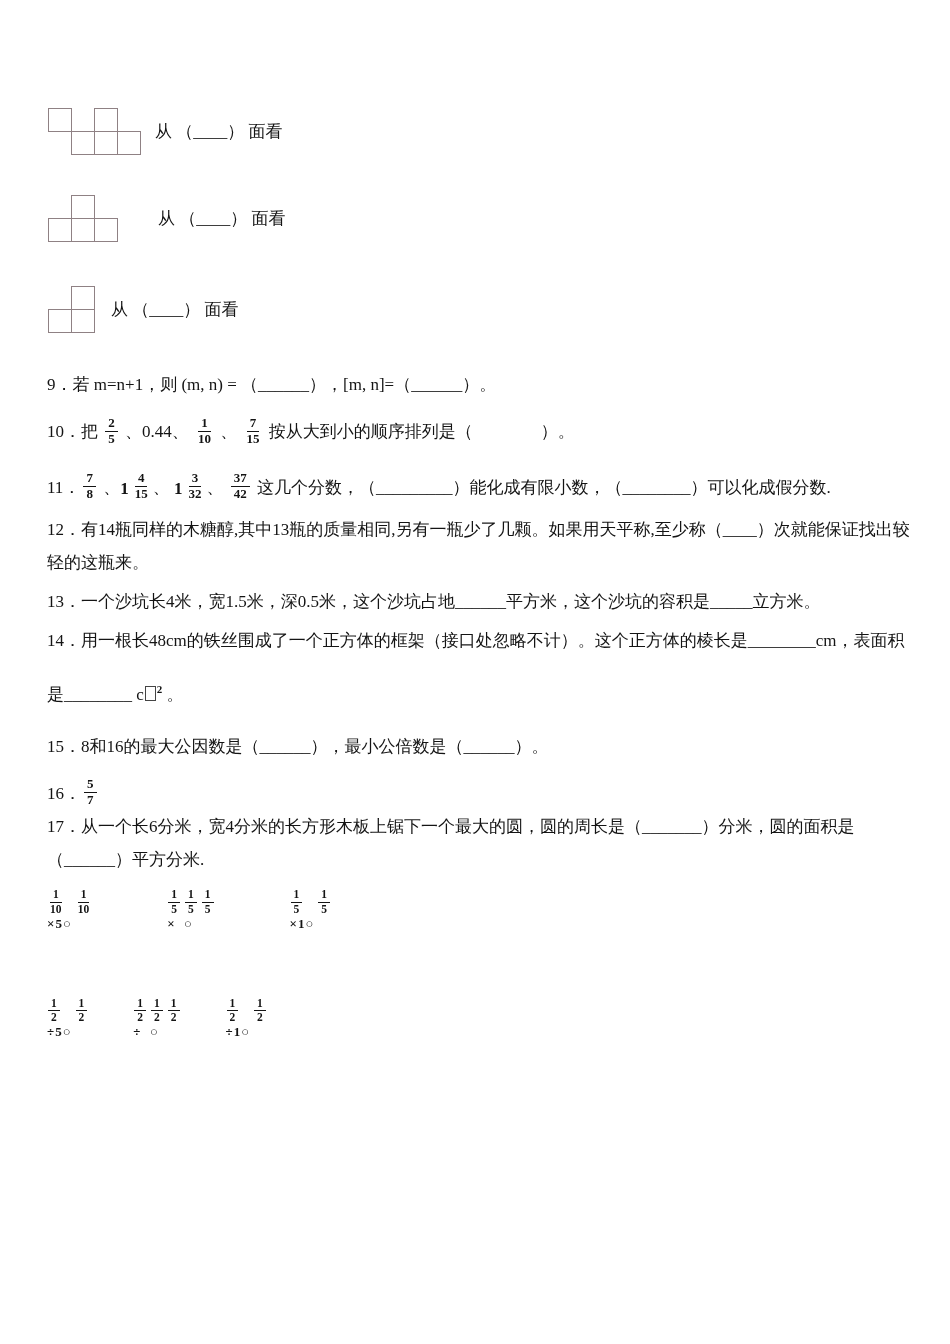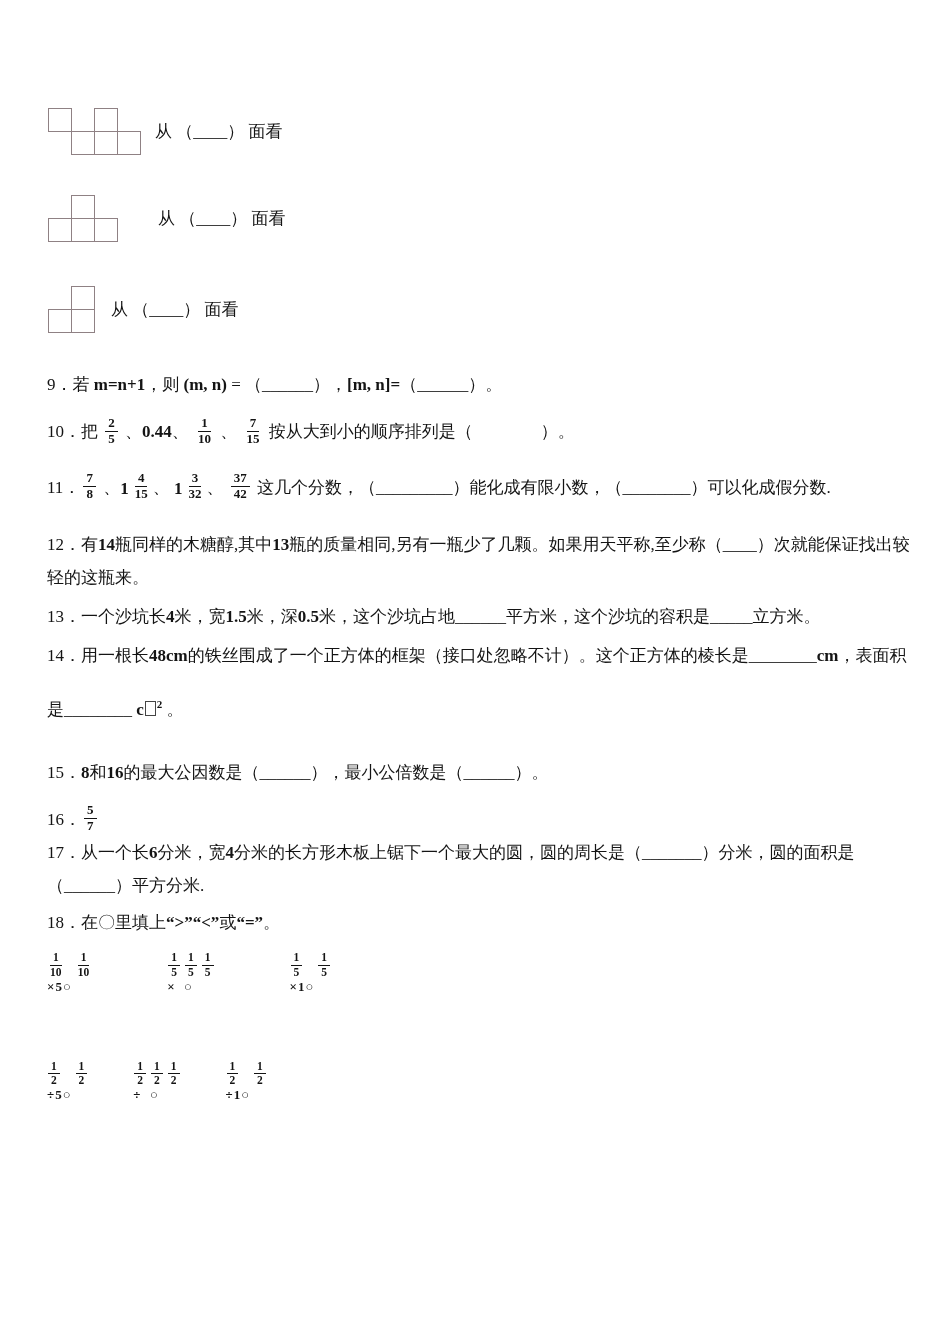--- a/index.html
+++ b/index.html
@@ -15,29 +15,29 @@
   .cell{position:absolute;width:24px;height:24px;border:1px solid #8f8184;background:#fff;box-sizing:border-box;}
   .fig-label{font-size:17px;white-space:pre;}
   .fig-row:nth-child(1) .fig-label{margin-left:14px;}
   .fig-row:nth-child(2) .fig-label{margin-left:40px;}
   .fig-row:nth-child(3) .fig-label{margin-left:16px;}
   
   .content{position:absolute;top:368px;left:47px;width:868px;font-size:17px;line-height:33px;}
   .q{margin:0;}
   .q-10{margin-top:14px;}
   .q-11{margin-top:22px;}
-  .q-12{margin-top:23px;}
+  .q-12{margin-top:8px;}
   .q-13{margin-top:6px;}
   .q-14{margin-top:6px;}
   .q-14b{margin-top:16px;}
-  .q-15{margin-top:30px;}
+  .q-15{margin-top:19px;}
   .q-16{margin-top:14px;}
   .q-17{}
   .q-18{margin-top:4px;}
-  .b{font-weight:bold;text-align:right;}
+  .b{font-weight:normal;text-align:right;}
   
   .frac{display:inline-flex;flex-direction:column;align-items:center;vertical-align:middle;
         font-weight:bold;font-size:13px;line-height:1.15;margin:0 3px;position:relative;top:-2px;}
   .frac .num{border-bottom:1px solid #141414;padding:0 3px;}
   .frac .den{padding:0 2px;}
   .frac.small{font-size:11.5px;top:0;margin:0 1px;}
   .mixed{display:inline-flex;align-items:center;vertical-align:middle;}
   .mixed .whole{font-weight:bold;font-size:17px;margin-right:1px;}
   
   .glyphbox{display:inline-block;width:9px;height:13px;border:1px solid #444;margin:0 1px;vertical-align:-1px;}
@@ -118,21 +118,20 @@
         <div class="q q-12"><span>12．有</span><span class="b">14</span><span>瓶同样的木糖醇,其中</span><span class="b">13</span><span>瓶的质量相同,另有一瓶少了几颗。如果用天平称,至少称（____）次就能保证找出较轻的这瓶来。</span></div>
         <div class="q q-13"><span>13．一个沙坑长</span><span class="b">4</span><span>米，宽</span><span class="b">1.5</span><span>米，深</span><span class="b">0.5</span><span>米，这个沙坑占地______平方米，这个沙坑的容积是_____立方米。</span></div>
         <div class="q q-14"><span>14．用一根长</span><span class="b">48cm</span><span>的铁丝围成了一个正方体的框架（接口处忽略不计）。这个正方体的棱长是________</span><span class="b">cm</span><span>，表面积</span></div>
         <div class="q q-14b"><span>是________ </span><span class="b">c</span><span class="boxsup"><span class="glyphbox"></span><sup>2</sup></span><span> 。</span></div>
         <div class="q q-15"><span>15．</span><span class="b">8</span><span>和</span><span class="b">16</span><span>的最大公因数是（______），最小公倍数是（______）。</span></div>
         <div class="q q-16"><span>16．</span><span class="frac">
             <span class="num">5</span>
             <span class="den">7</span>
           </span></div>
         <div class="q q-17"><span>17．从一个长</span><span class="b">6</span><span>分米，宽</span><span class="b">4</span><span>分米的长方形木板上锯下一个最大的圆，圆的周长是（_______）分米，圆的面积是（______）平方分米.</span></div>
-        <div class="q q-18"><span>18．在〇里填上</span><span class="b">“&gt;”“&lt;”</span><span>或</span><span class="b">“=”</span><span>。</span></div>
       </div>
     <div class="comp-row row-a">
         <span class="comp-item">
           <span class="unit">
             <span class="frac small">
               <span class="num">1</span>
               <span class="den">10</span>
             </span>
             <span class="op">×5○</span>
           </span>

